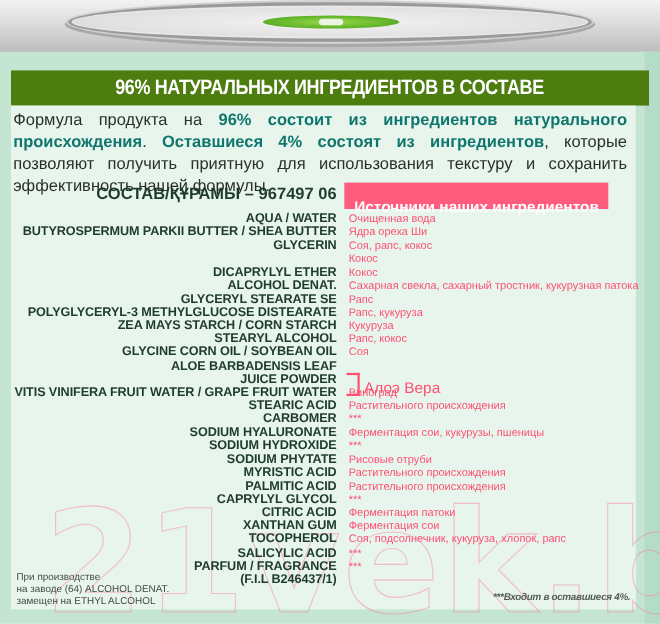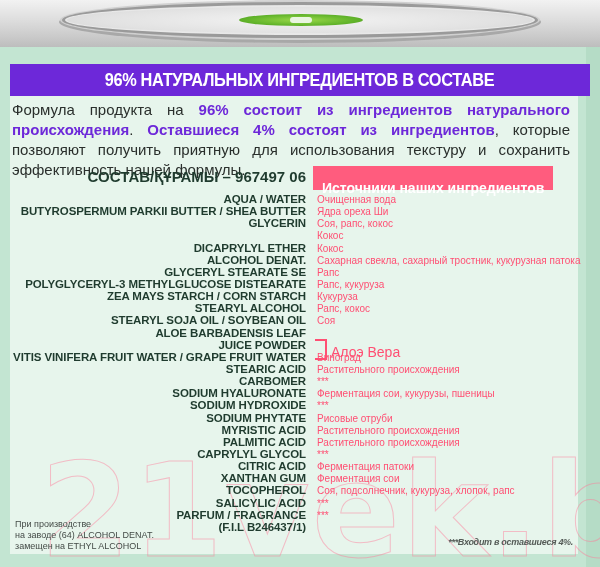--- a/index.html
+++ b/index.html
@@ -30,38 +30,38 @@
   .lid-logo-mark {
     position: absolute; left: 290px; top: 17px; width: 22px; height: 6px;
     border-radius: 3px; background: #e9f5e0;
   }
   .box-right-edge {
     position: absolute; right: 0; top: 47px; width: 14px; height: 520px;
     background: #b5dcc6;
   }
   .title-band {
     position: absolute; left: 10px; top: 64px; width: 580px; height: 32px;
-    background: #6d28d9;
+    background: #4d7c0f;
     display: flex; align-items: center; justify-content: center;
   }
   .title-text {
     color: #ffffff; font-weight: bold; font-size: 19px; letter-spacing: -0.4px;
     font-family: "Liberation Sans", sans-serif;
     transform: scaleX(0.86);
   }
   .panel {
     position: absolute; left: 10px; top: 96px; width: 568px; height: 458px;
     background: #e7f5ec;
   }
   .intro {
     position: absolute; left: 12px; top: 100px; width: 558px;
     font-size: 15px; line-height: 20px; text-align: justify;
     color: #2a2f2c;
   }
-  .intro .hl { color: #6d28d9; font-weight: bold; }
+  .intro .hl { color: #0f766e; font-weight: bold; }
   .intro-line { display: block; text-align: justify; text-align-last: justify; }
   .intro-line.last { text-align-last: left; }
   .compo-head {
     position: absolute; top: 168px; left: 0; width: 600px; height: 20px;
   }
   .compo-title {
     position: absolute; right: 294px; top: 0;
     font-weight: bold; font-size: 15px; color: #1f3b2e; white-space: nowrap;
   }
   .sources-badge {
@@ -171,21 +171,21 @@
     </div>
   <div class="row">
       <span class="ing">ZEA MAYS STARCH / CORN STARCH</span>
       <span class="src">Кукуруза</span>
     </div>
   <div class="row">
       <span class="ing">STEARYL ALCOHOL</span>
       <span class="src">Рапс, кокос</span>
     </div>
   <div class="row">
-      <span class="ing">STEARYL SOJA OIL / SOYBEAN OIL</span>
+      <span class="ing">GLYCINE CORN OIL / SOYBEAN OIL</span>
       <span class="src">Соя</span>
     </div>
   <div class="row">
       <span class="ing">ALOE BARBADENSIS LEAF</span>
       <span class="src"></span>
     </div>
   <div class="row">
       <span class="ing">JUICE POWDER</span>
       <span class="src"></span>
     </div>

